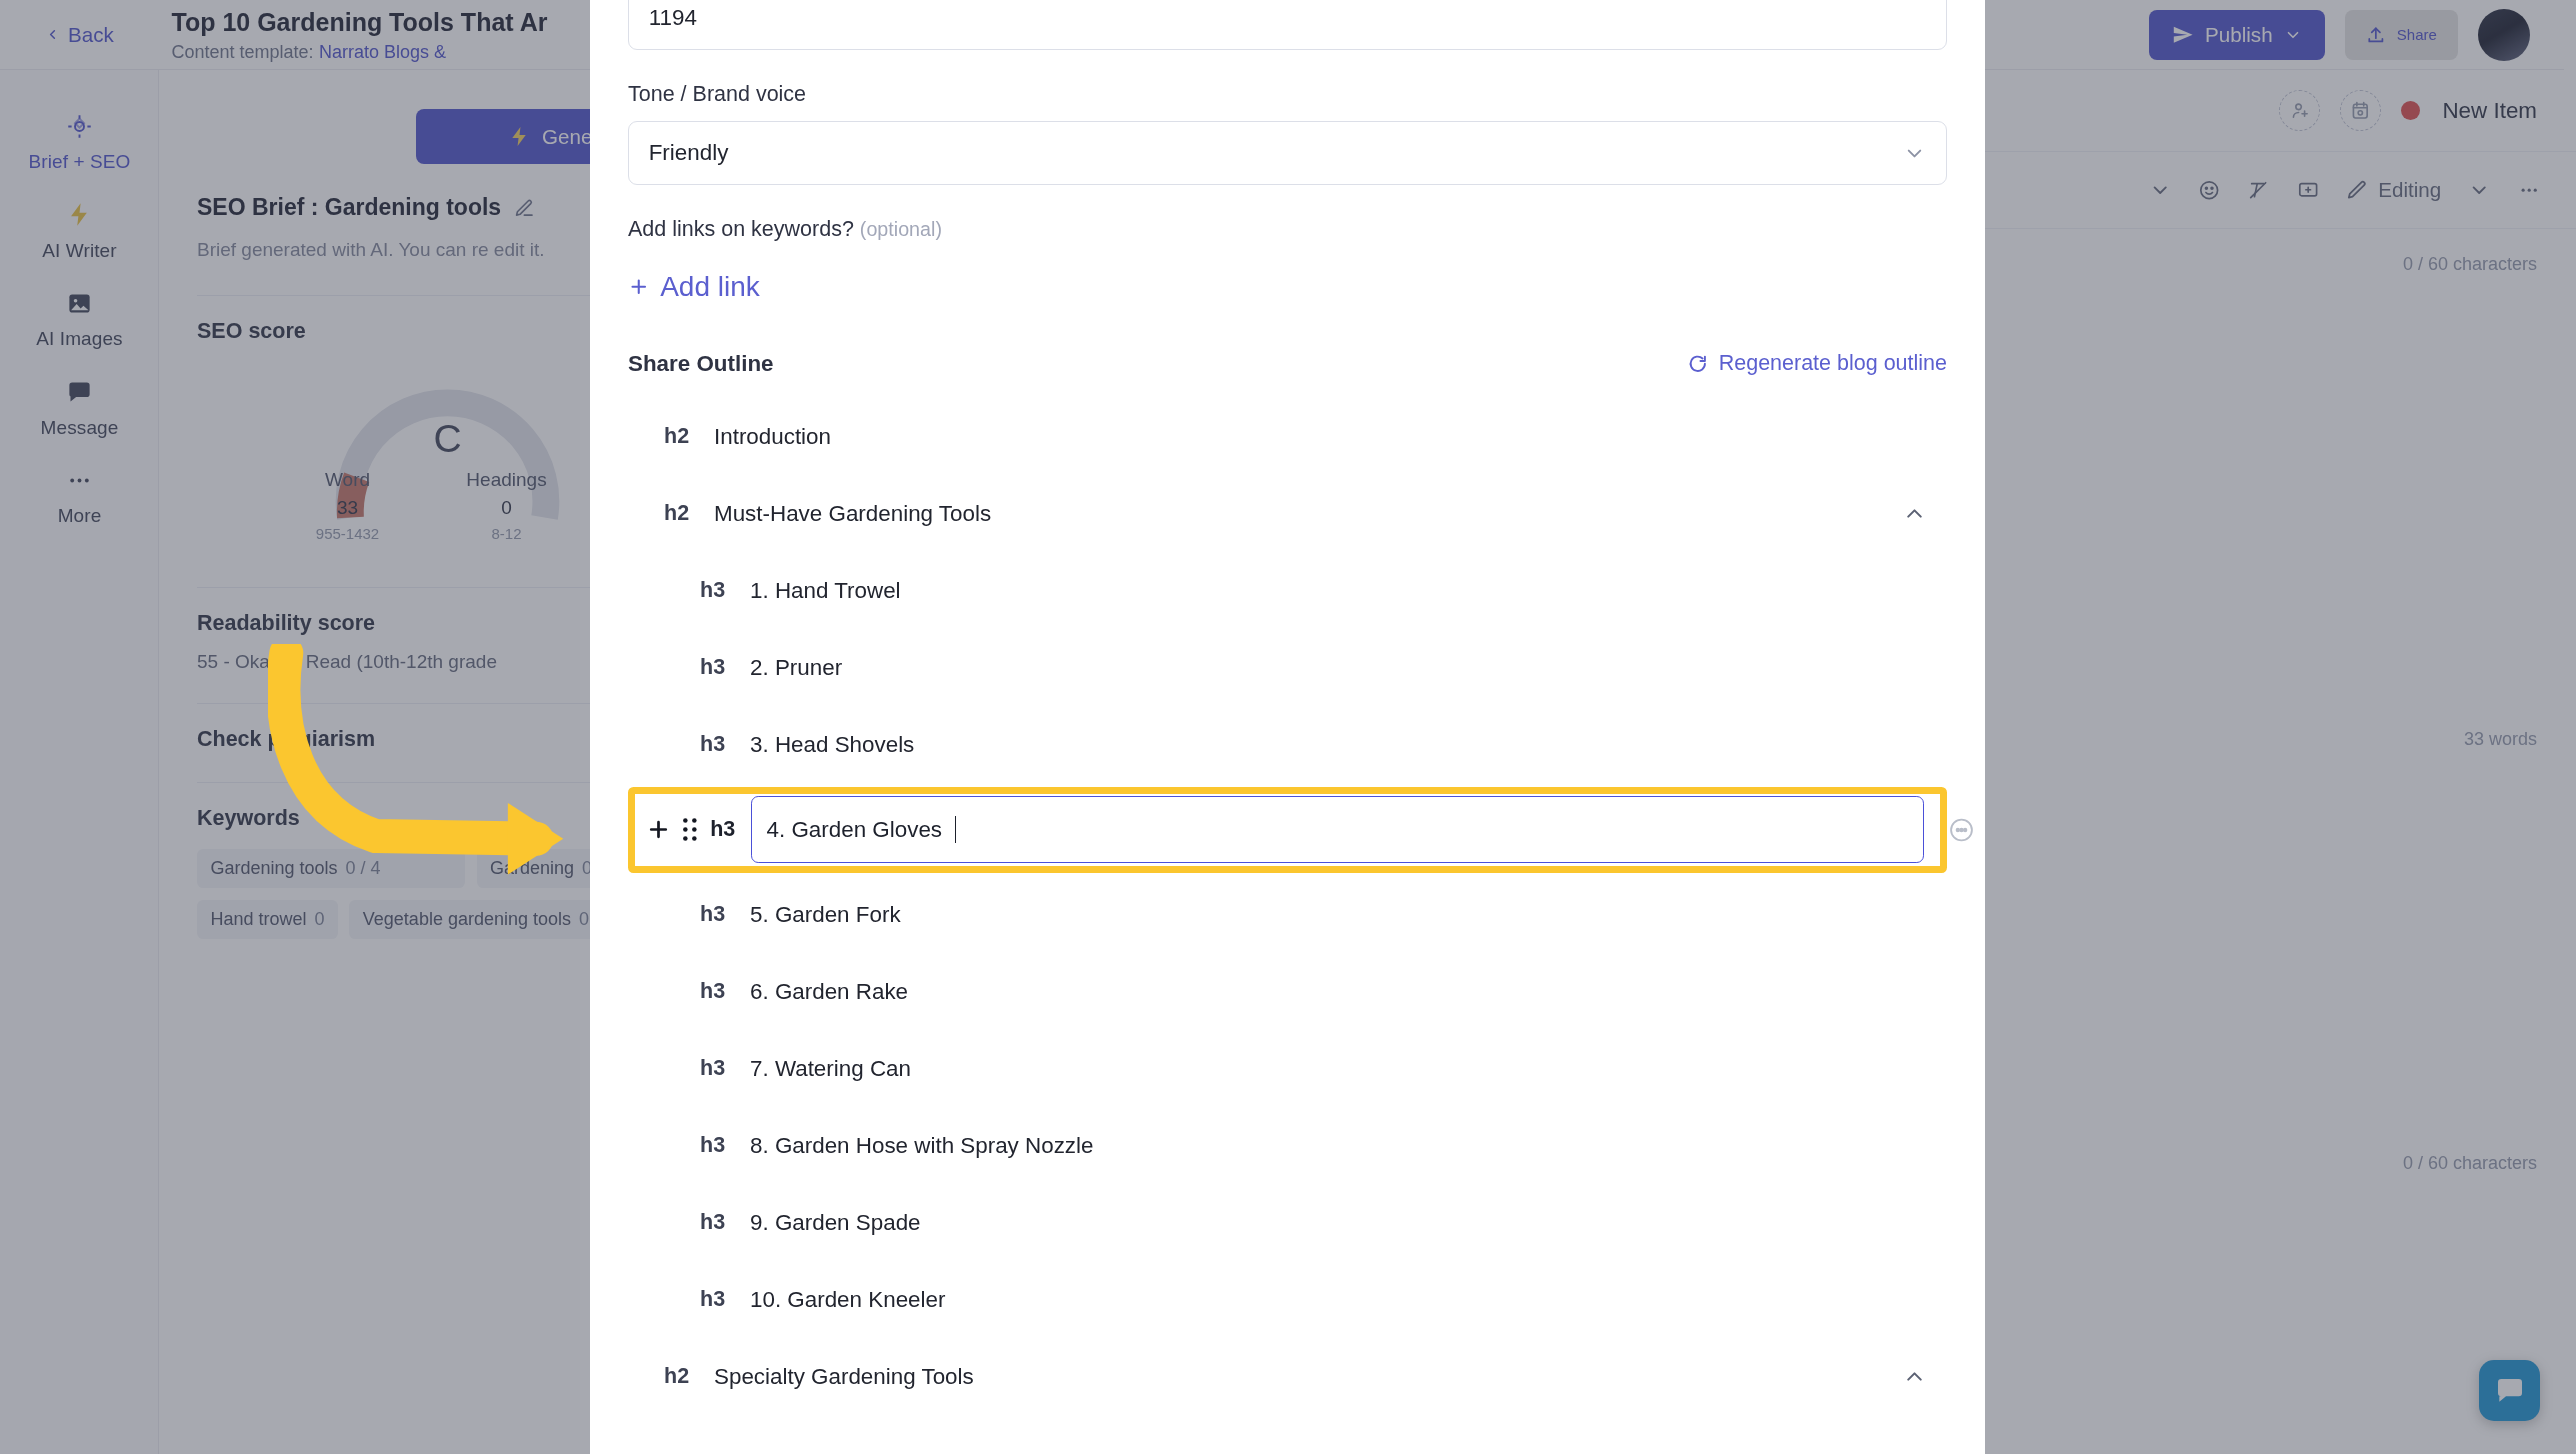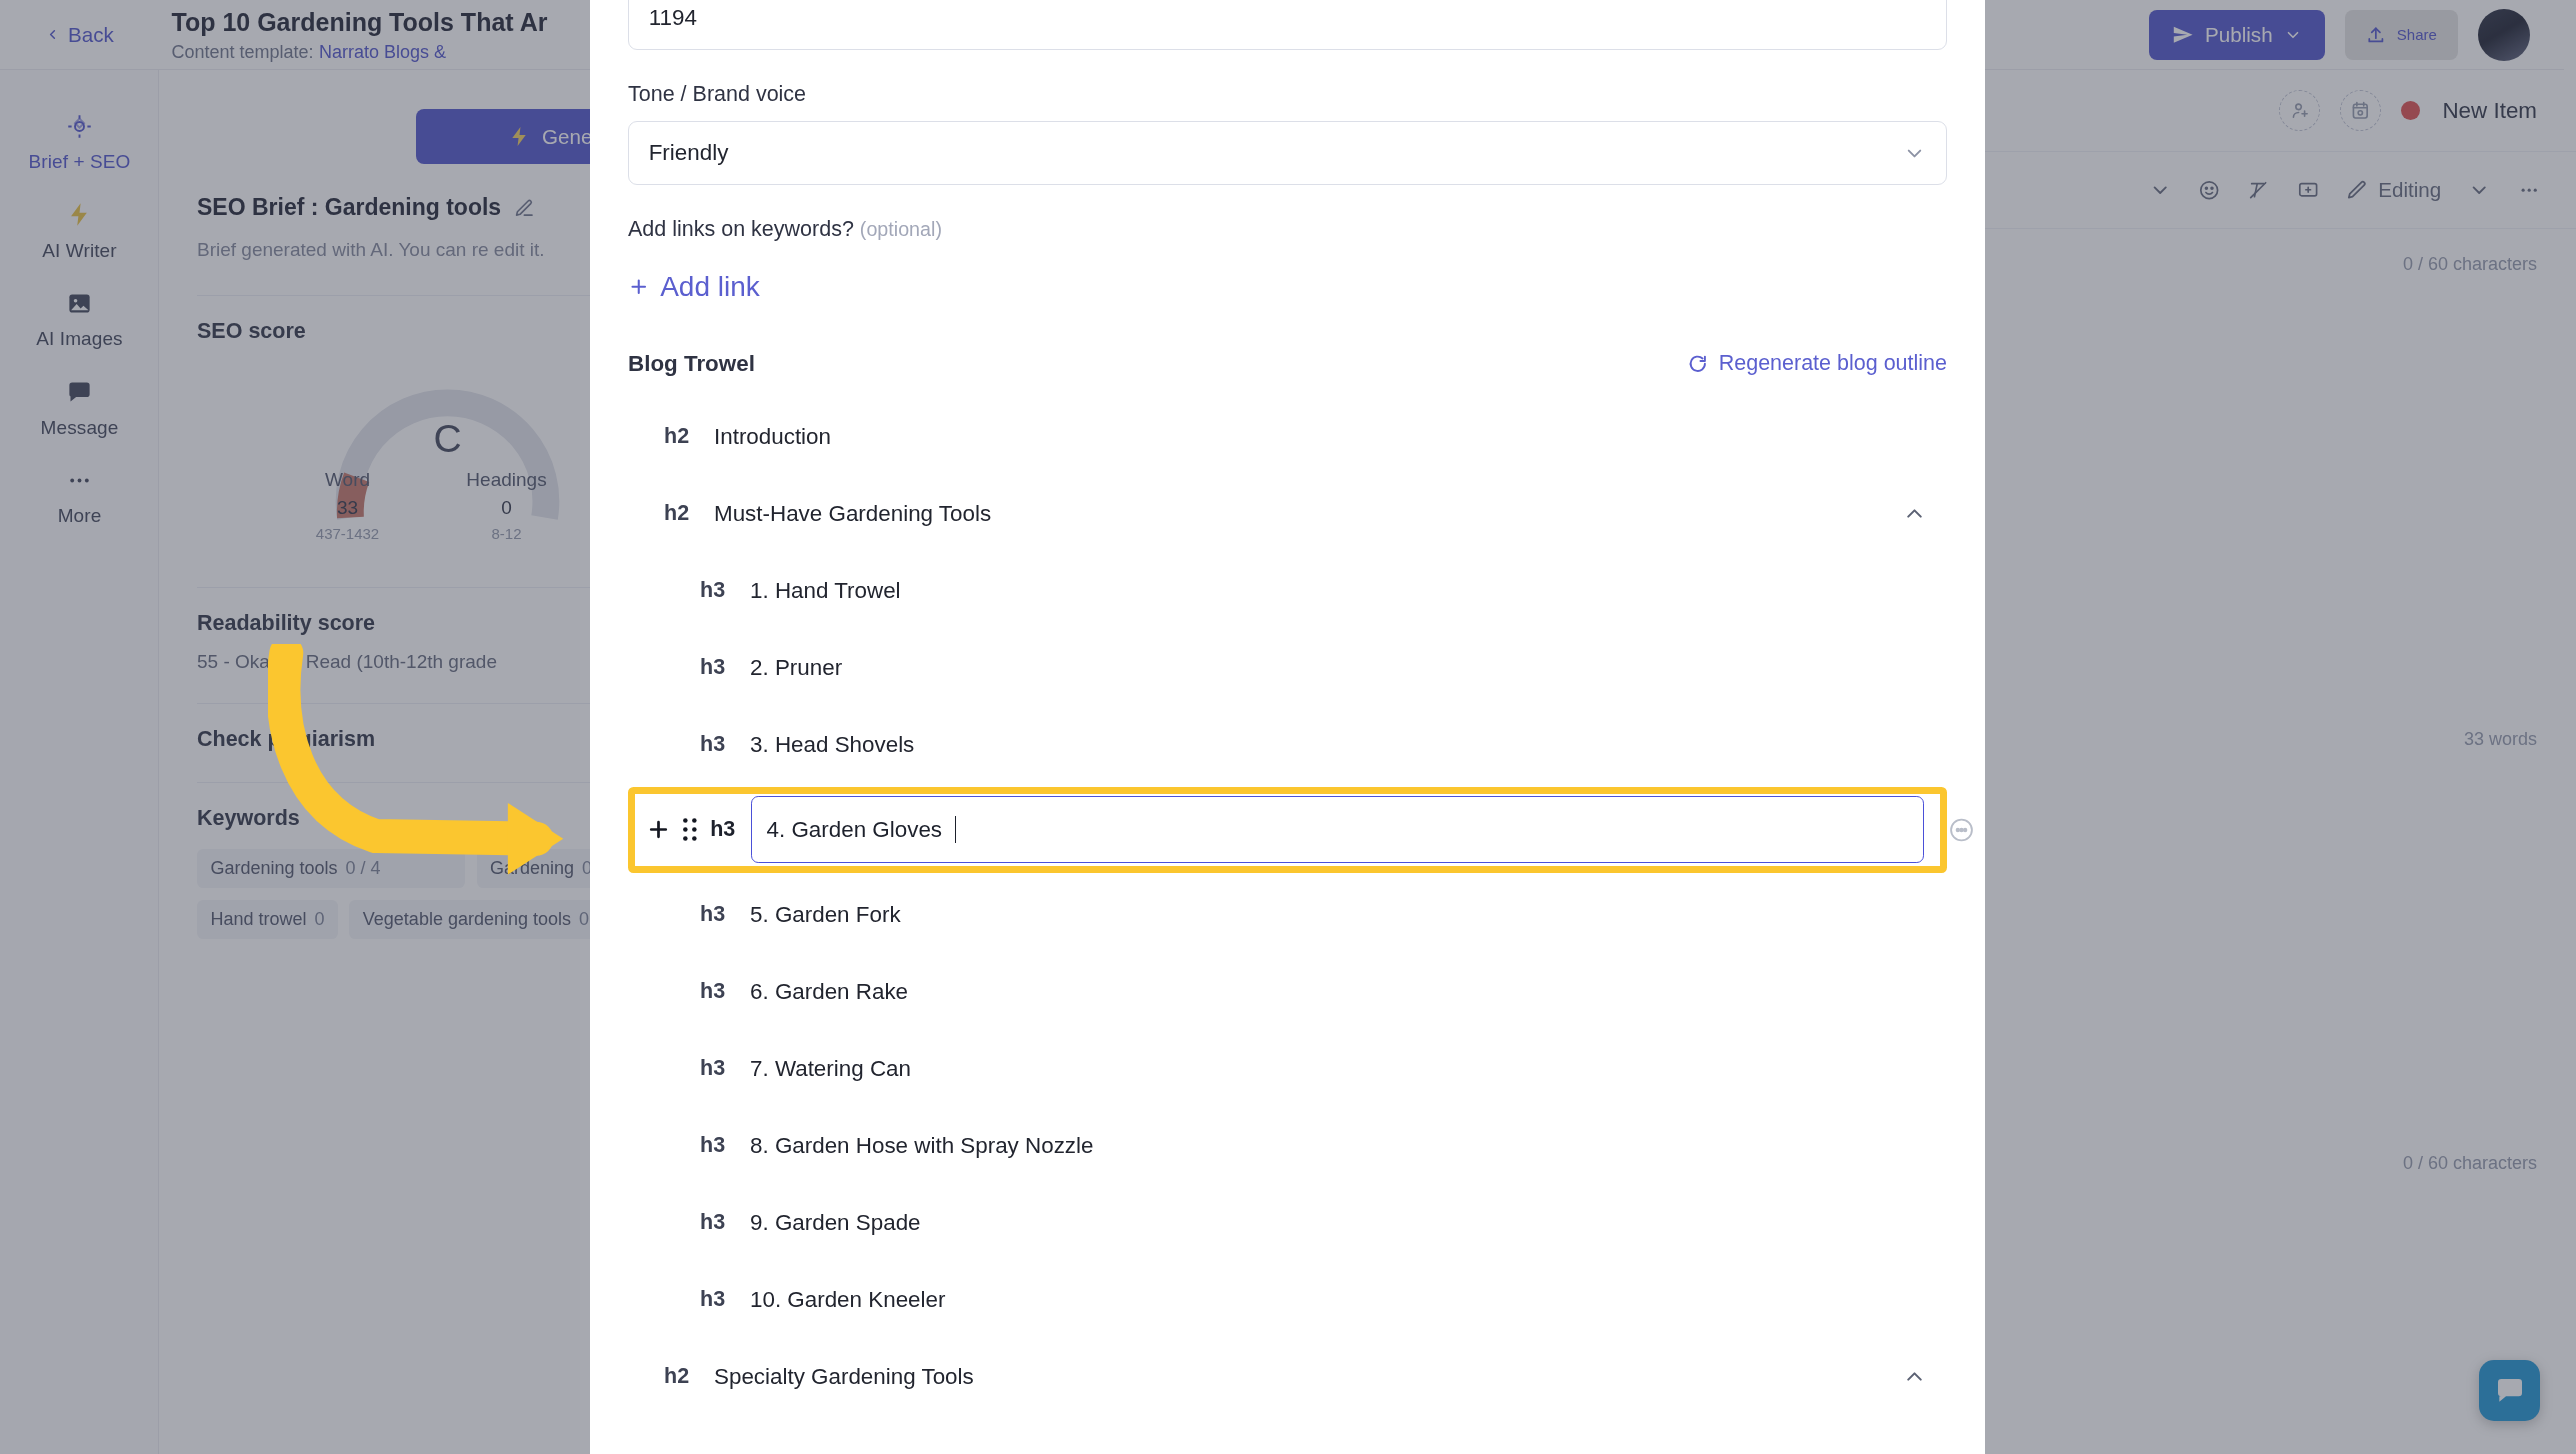--- a/index.html
+++ b/index.html
@@ -361,21 +361,21 @@
         <div class="gauge-wrap">
           <svg class="gauge" viewBox="0 0 265 200">
             <path d="M24 176 A110 110 0 1 1 241 176" fill="none" stroke="#e3e5ec" stroke-width="30" stroke-linecap="butt"></path>
             <path d="M24 176 A110 110 0 0 1 31 131" fill="none" stroke="#c87f73" stroke-width="30"></path>
           </svg>
           <div class="gauge-grade">C</div>
           <div class="metrics" style="position:absolute;left:0;top:132px">
             <div class="metric">
               <div class="metric-k">Word</div>
               <div class="metric-v">33</div>
-              <div class="metric-r">437-1432</div>
+              <div class="metric-r">955-1432</div>
             </div>
             <div class="metric">
               <div class="metric-k">Headings</div>
               <div class="metric-v">0</div>
               <div class="metric-r">8-12</div>
             </div>
             <div class="metric">
               <div class="metric-k">Para</div>
             </div>
           </div>
@@ -501,21 +501,21 @@
         <span class="opt">(optional)</span>
       </div>
       <div class="add-link">
         <svg viewBox="0 0 24 24" fill="none" stroke="currentColor" stroke-width="2.3" stroke-linecap="round">
             <path d="M12 5v14M5 12h14"></path>
           </svg>
         <span>Add link</span>
       </div>
 
       <div class="outline-head">
-        <span class="outline-title">Blog Trowel</span>
+        <span class="outline-title">Share Outline</span>
         <span class="regen">
           <svg viewBox="0 0 24 24" fill="none" stroke="currentColor" stroke-width="2.1" stroke-linecap="round" stroke-linejoin="round">
               <path d="M20 12a8 8 0 1 1-2.6-5.9"></path>
               <polyline points="20 4 20 9 15 9"></polyline>
             </svg>
           <span>Regenerate blog outline</span>
         </span>
       </div>
 
       <div class="outline">

